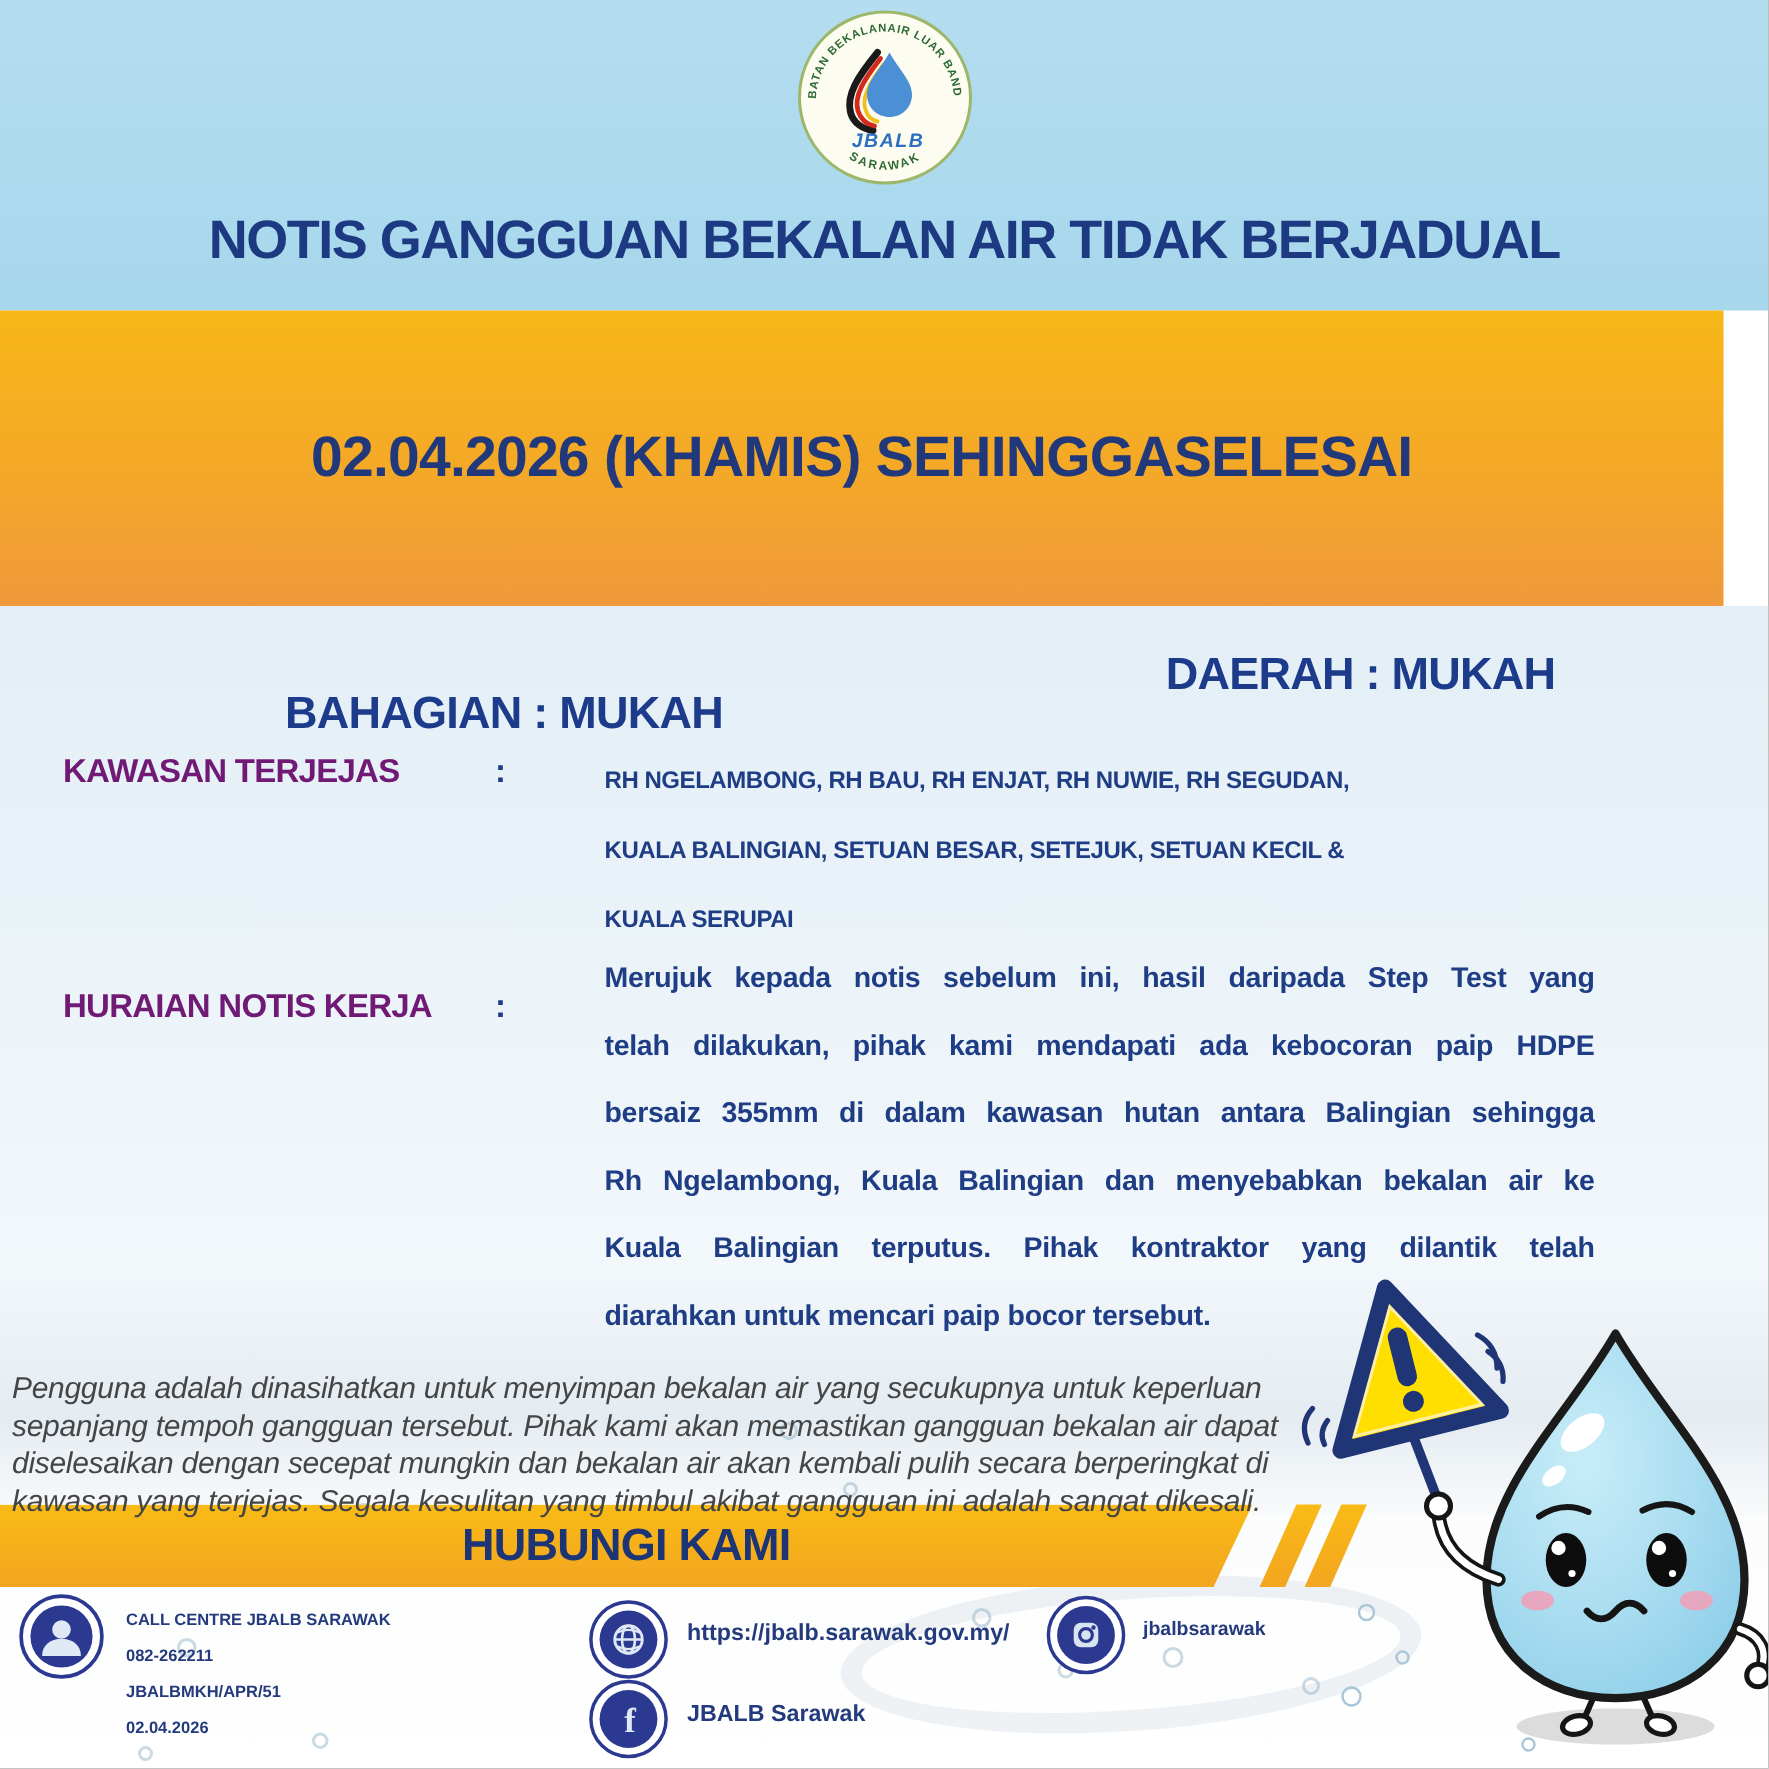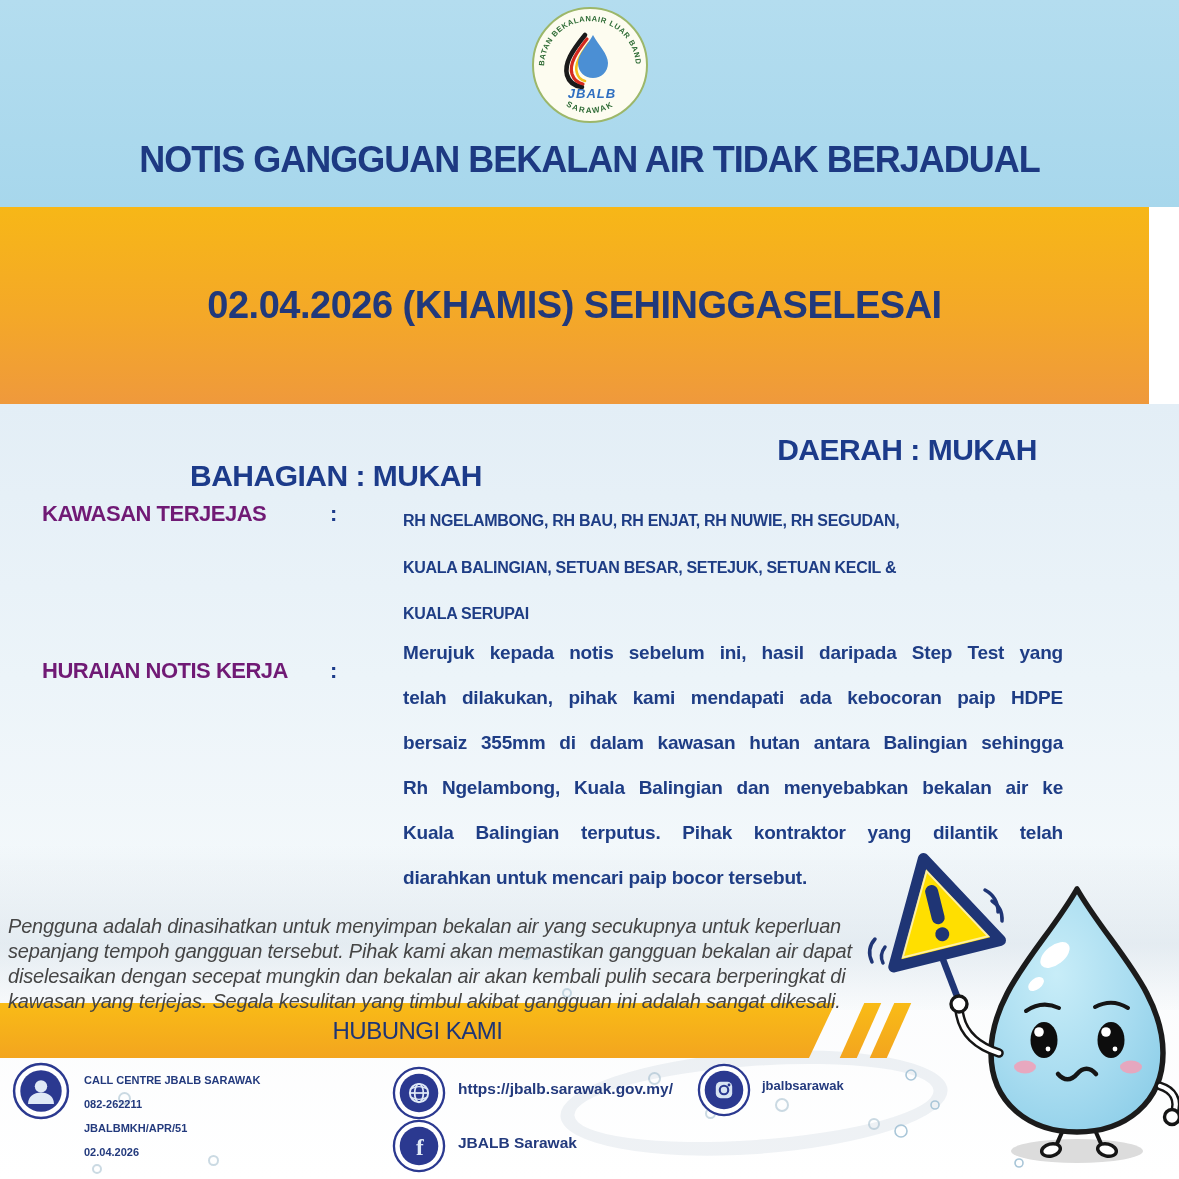--- a/index.html
+++ b/index.html
@@ -45,21 +45,21 @@
   .huraian-value .bound-line{display:block;text-align-last:justify;}
   .huraian-value .bound-line:last-child{text-align-last:left;}
   
   .advisory{position:absolute;left:8px;top:884px;width:872px;font-size:20px;font-style:italic;
     color:#454545;line-height:25px;letter-spacing:-0.2px;white-space:pre-line;z-index:3;margin-top:30px;}
   
   .contact-banner{position:absolute;left:0;top:1003px;width:835px;height:55px;z-index:2;
     background:linear-gradient(180deg,#f9bb16 0%,#f3a51f 100%);
     clip-path:polygon(0 0,100% 0,calc(100% - 26px) 100%,0 100%);
     display:flex;align-items:center;justify-content:center;}
-  .contact-banner-label{font-size:24px;font-weight:normal;color:#1e3575;letter-spacing:-0.5px;}
+  .contact-banner-label{font-size:30px;font-weight:bold;color:#1e3575;letter-spacing:-0.5px;}
   .stripe{position:absolute;top:1003px;height:55px;width:17px;z-index:2;
     background:linear-gradient(180deg,#f9bb16,#f3a51f);transform:skewX(-24deg);}
   .stripe.s1{left:852px;}
   .stripe.s2{left:882px;}
   
   .cicon{position:absolute;z-index:3;}
   .call-block{position:absolute;left:84px;top:1068px;width:330px;font-size:11px;font-weight:bold;
     color:#233a7d;line-height:24px;white-space:pre-line;z-index:3;}
   .web-label{position:absolute;left:458px;top:1080px;font-size:15.5px;font-weight:bold;color:#233a7d;z-index:3;}
   .fb-label{position:absolute;left:458px;top:1134px;font-size:15.5px;font-weight:bold;color:#233a7d;z-index:3;}

